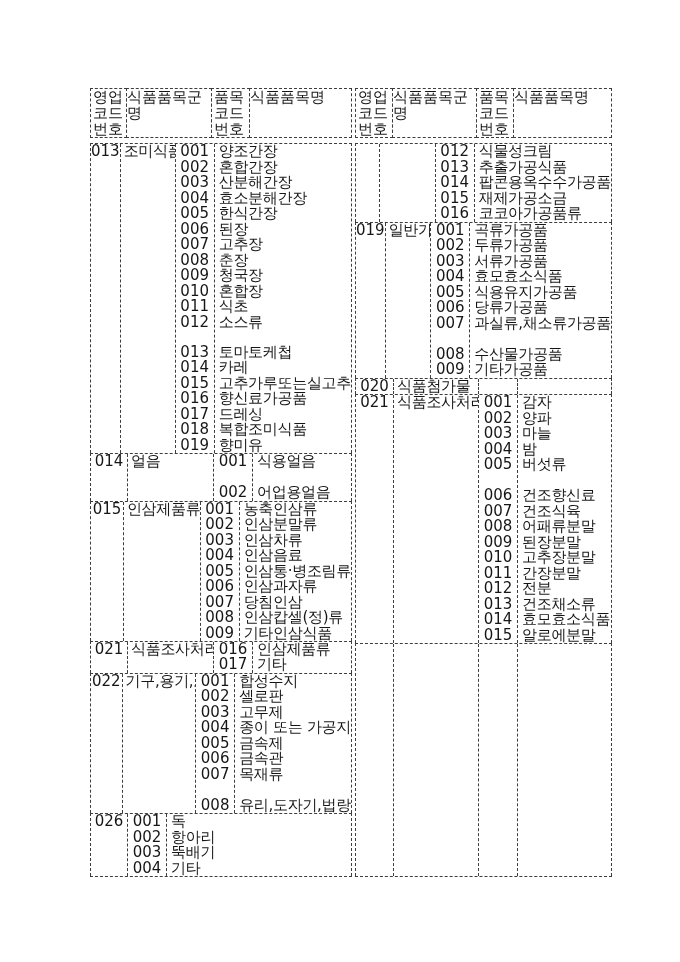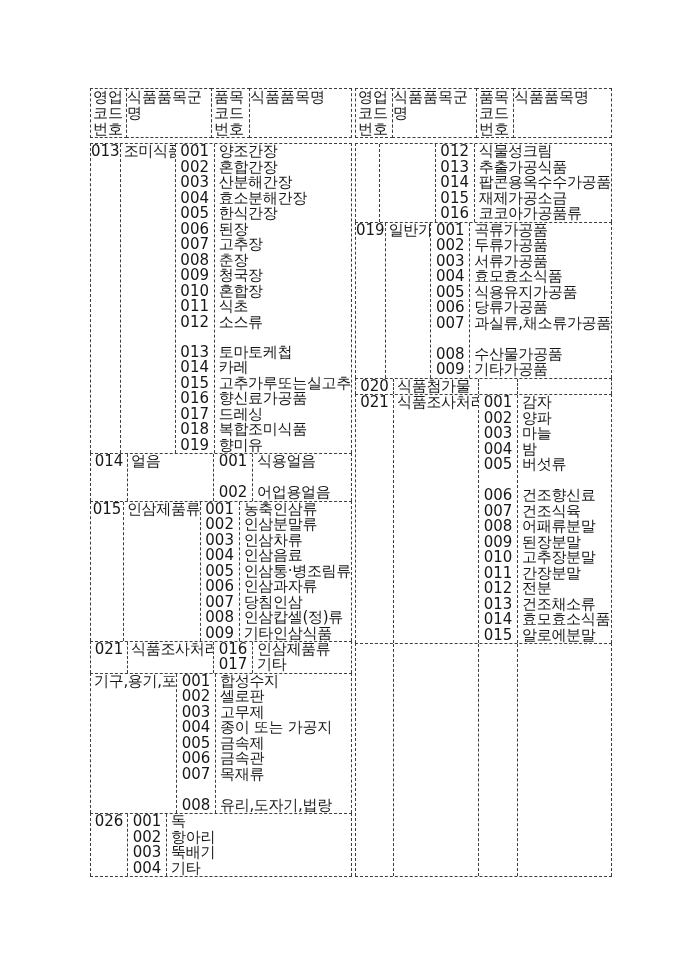--- a/index.html
+++ b/index.html
@@ -291,20 +291,21 @@
                 <div class="item-code">016</div>
                 <div class="item-name">인삼제품류</div>
               </div>
               <div class="item-row">
                 <div class="item-code">017</div>
                 <div class="item-name">기타</div>
               </div>
             </div>
           </div>
           <div class="section">
+            <div class="cell col-code">022</div>
             <div class="cell col-group">기구,용기,포장지</div>
             <div class="col-items">
               <div class="item-row">
                 <div class="item-code">001</div>
                 <div class="item-name">합성수지</div>
               </div>
               <div class="item-row">
                 <div class="item-code">002</div>
                 <div class="item-name">셀로판</div>
               </div>

